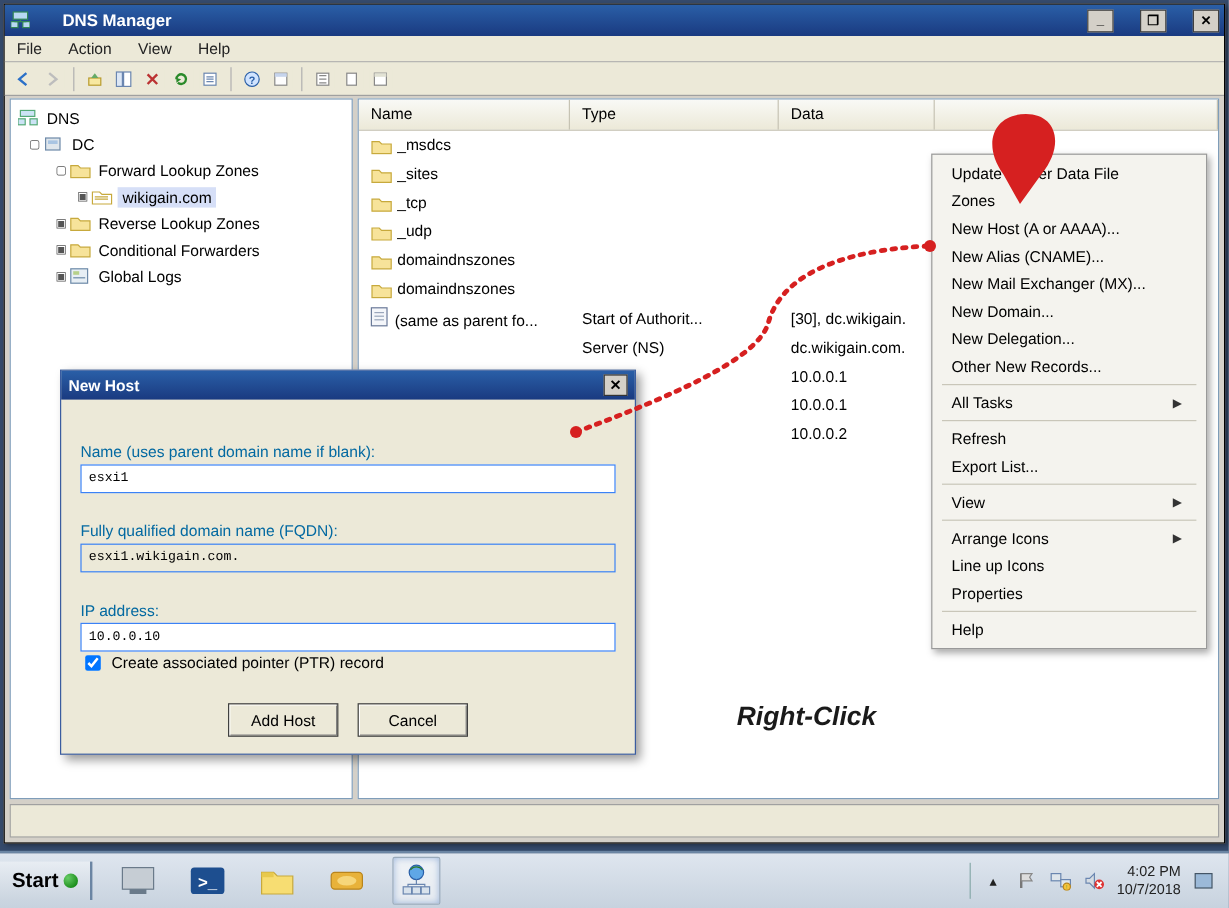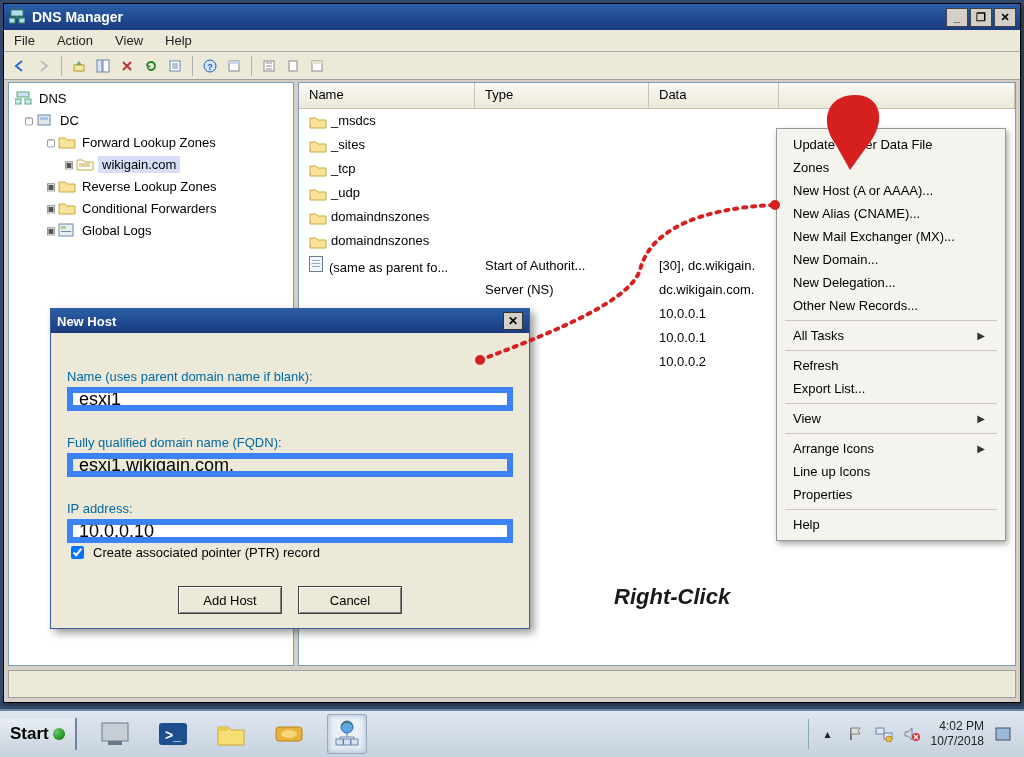--- a/index.html
+++ b/index.html
@@ -1,21 +1,21 @@
 <!DOCTYPE html>
 <html><head>
 <meta charset="utf-8">
 <style>
   * { box-sizing: border-box; }
   html, body { margin:0; padding:0; width:1024px; height:757px; font-family: Tahoma, "Segoe UI", sans-serif; }
   body { background:#354a6b; user-select:none; }
 
   
   .app-window { position:absolute; left:3px; top:3px; width:1018px; height:700px; background:#d4d0c8; border:1px solid #000; box-shadow:2px 2px 4px rgba(0,0,0,.4); }
-  .titlebar { height:26px; background:linear-gradient(#2a5fa7,#1a3a80); color:#fff; display:flex; align-items:center; padding:0 4px; font-size:14px; font-weight:bold; }
+  .titlebar { height:26px; background:linear-gradient(#2a5fa7,#1a3a80); color:#fff; display:flex; align-items:center; padding:0 4px; font-size:14px; font-weight:bold;gap:20px; }
   .titlebar .icon { width:18px; height:18px; margin-right:6px; display:flex; align-items:center; justify-content:center; }
   .titlebar .spacer { flex:1; }
   .winbtn { width:22px; height:19px; margin-left:2px; background:#d4d0c8; border:1px solid #404040; display:flex; align-items:center; justify-content:center; font-size:11px; font-weight:bold; color:#000;}
   .menubar { height:22px; background:#ece9d8; display:flex; align-items:center; padding:2px 6px; font-size:13px; gap:14px; color:#222; border-bottom:1px solid #aaa;}
   .menubar span { padding:16px 4px; }
   .toolbar { height:28px; background:#ece9d8; border-bottom:1px solid #a0a0a0; display:flex; align-items:center; padding:0 6px; gap:4px;}
   .tbtn { width:20px; height:20px; background:#ece9d8; border:1px solid #ece9d8; display:flex; align-items:center; justify-content:center; border-radius:2px;}
   .tbtn svg{ display:block;}
   .toolbar .sep { width:1px; height:20px; background:#b0b0b0; margin:0 3px;}
 
@@ -51,25 +51,25 @@
   .ctx .msep{ height:1px; background:#c9c6b9; margin:3px 6px; }
   .ctx .arrow{ font-size:10px; color:#333;}
 
   
   .dlg { position:absolute; left:50px; top:308px; width:480px; background:#ece9d8; border:1px solid #3a5ca0; box-shadow:4px 4px 8px rgba(0,0,0,.4);}
   .dlg .dtitle{ height:24px; background:linear-gradient(#2a5fa7,#1a3a80); color:#fff; font-weight:bold; font-size:13px; display:flex; align-items:center; padding:0 6px;}
   .dlg .dtitle .spacer{flex:1;}
   .dlg .close{ width:20px; height:18px; background:#d4d0c8; border:1px solid #333; color:#000; display:flex; align-items:center; justify-content:center; font-size:12px; font-weight:bold;}
   .dlg .body{ padding:12px 16px 14px; font-size:13px;}
   .dlg label{ display:block; margin-top:24px; margin-bottom:3px; color:#0369a1;}
-  .dlg input[type=text]{ width:100%; height:24px; border:6px solid #3b82f6; background:#fff; padding:2px 6px; font-size:18px; font-family:Liberation Sans, sans-serif;}
+  .dlg input[type=text]{ width:100%; height:24px; border:1px solid #3b82f6; background:#fff; padding:2px 6px; font-size:11px; font-family:Liberation Mono, monospace;}
   .dlg input.ro{ background:#ece9d8; }
   .dlg .chk{ margin-top:0; display:flex; align-items:center; gap:6px;}
   .dlg .btns{ display:flex; gap:16px; justify-content:center; margin-top:24px;}
-  .dlg button{ width:104px; height:28px; font-size:13px; background:#ece9d8; border:1px solid #404040; box-shadow:inset 1px 1px 0 #fff,inset -1px -1px 0 #808080;}
+  .dlg button{ width:92px; height:28px; font-size:13px; background:#ece9d8; border:1px solid #404040; box-shadow:inset 1px 1px 0 #fff,inset -1px -1px 0 #808080;}
 
   
   .overlay{ position:absolute; left:0; top:0; pointer-events:none; }
   .rc-label{ position:absolute; left:614px; top:584px; font-size:22px; font-weight:bold; font-style:italic; color:#1a1a1a;}
 
   
   .taskbar{ position:absolute; left:0; bottom:0; width:1024px; height:48px; background:linear-gradient(#dfe6ef,#c7d2de); border-top:2px solid #6b85a3; display:flex; align-items:center;}
   .start{ height:32px; padding:0 10px; border-right:2px solid #6b85a3; background:linear-gradient(#e8edf3,#cbd5e0); font-size:17px; font-weight:bold; display:flex; align-items:center;}
   .start .orb{width:12px;height:12px;border-radius:50%;background:radial-gradient(circle at 30% 30%,#6c6,#070);margin-left:4px;}
   .tbicons{ display:flex; gap:18px; padding:0 18px;}

